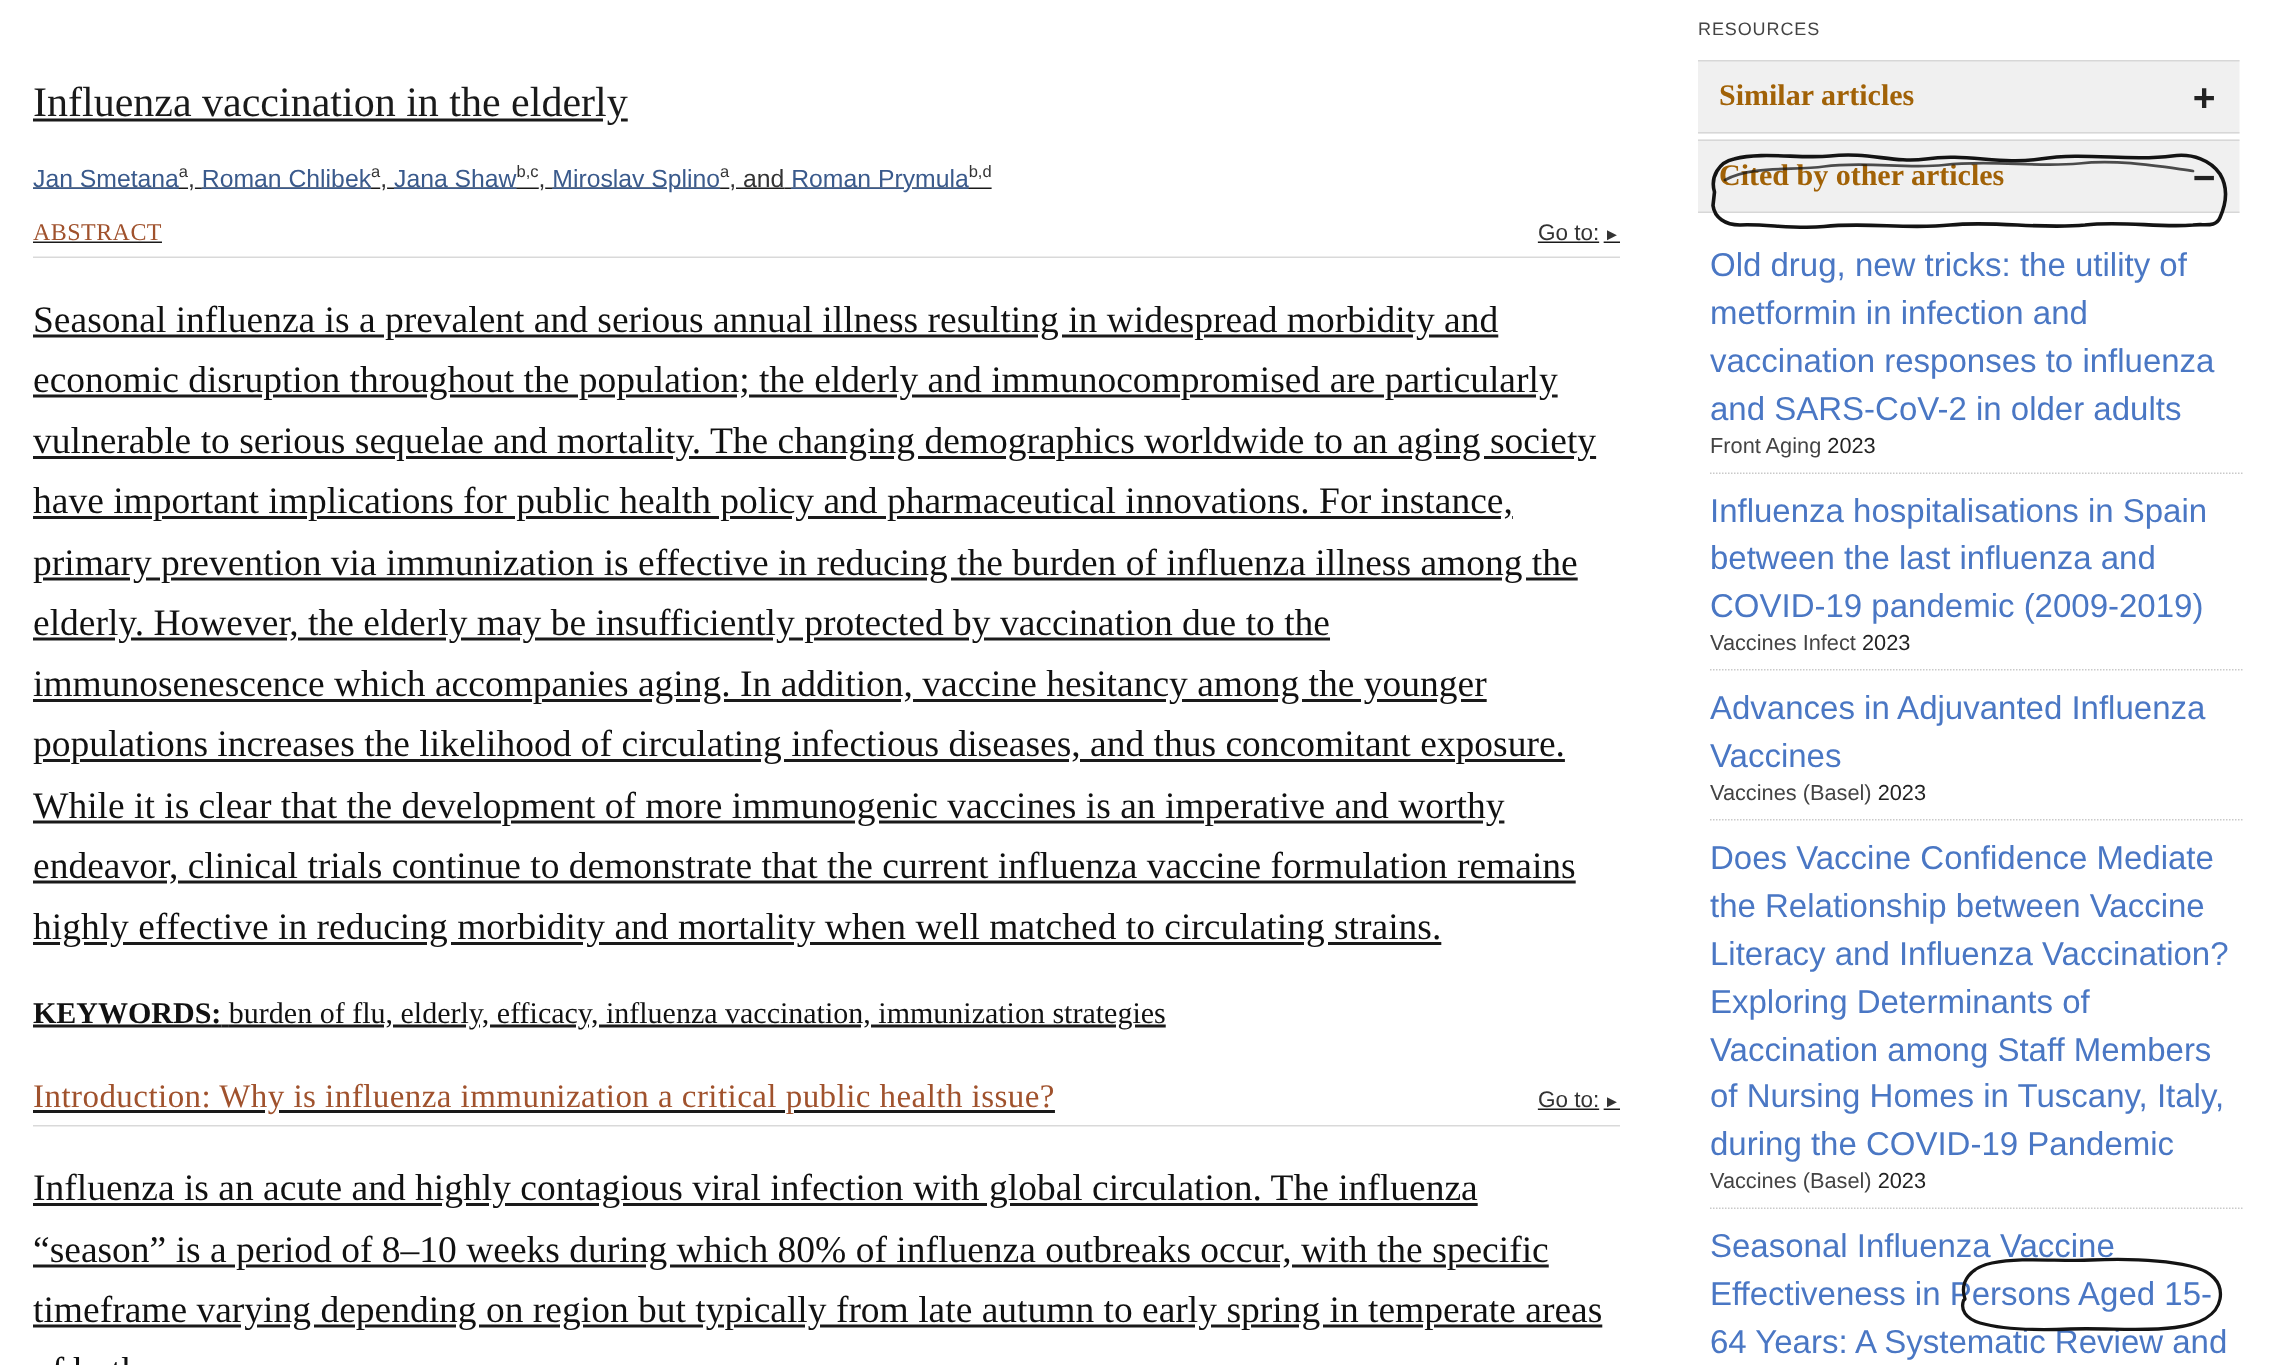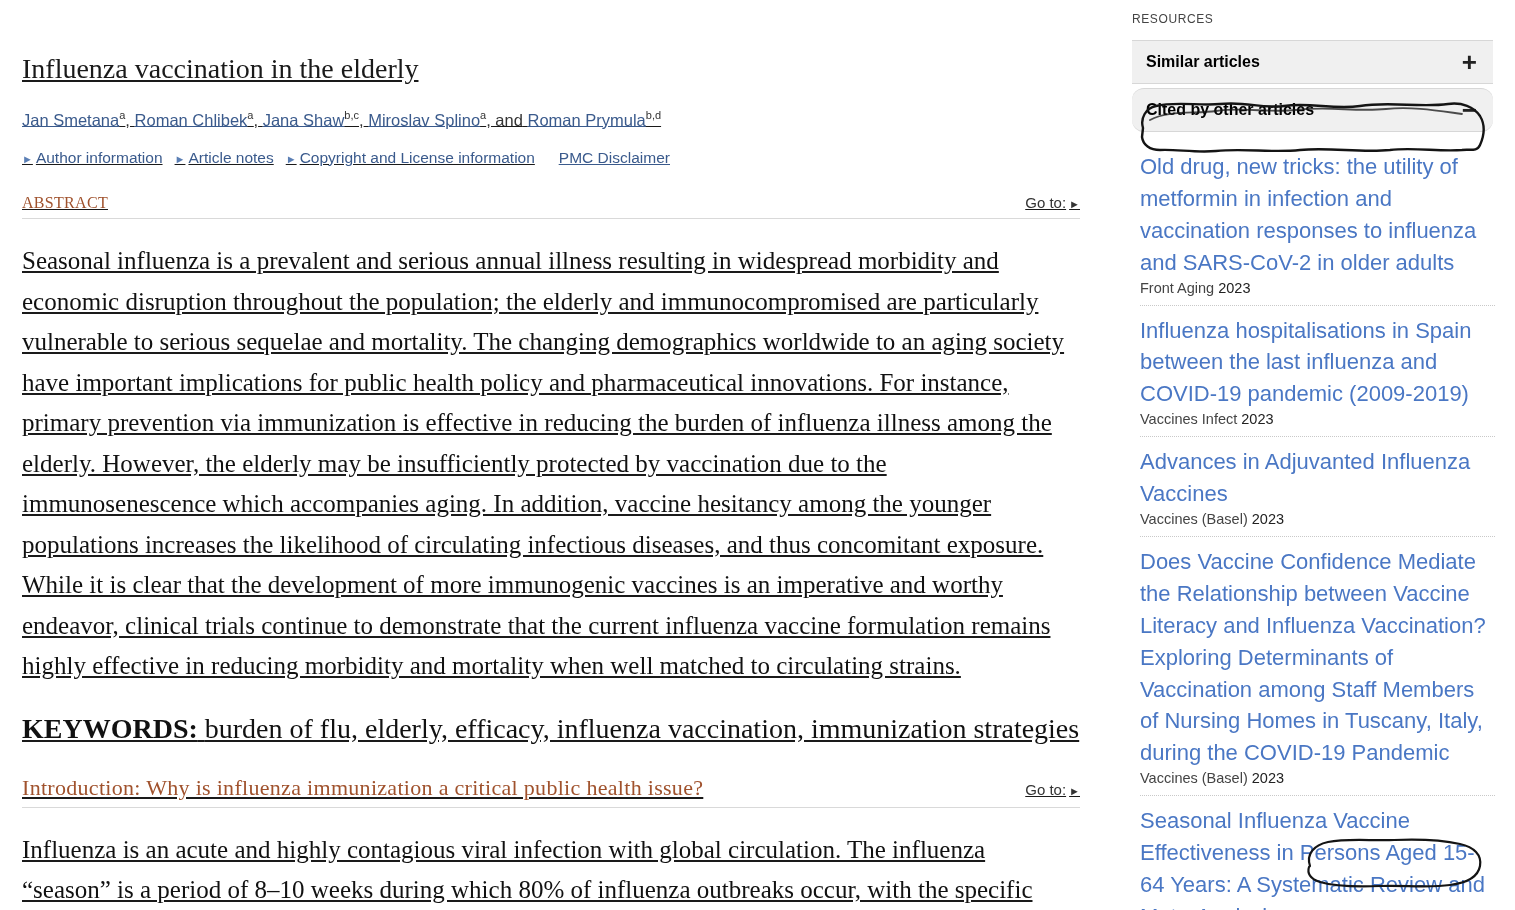--- a/index.html
+++ b/index.html
@@ -113,21 +113,21 @@
   .body-text {
     font-family: "Liberation Serif", serif;
     font-size: 25px;
     line-height: 1.62;
     color: #111;
     text-align: left;
     margin: 0 0 26px 0;
   }
   .keywords {
     font-family: "Liberation Serif", serif;
-    font-size: 28px;
+    font-size: 20px;
     color: #111;
     margin: 0 0 30px 0;
   }
   .keywords b {
     font-weight: bold;
   }
 
   
   .sidebar {
     position: absolute;
@@ -153,26 +153,26 @@
     align-items: center;
     justify-content: space-between;
     background: #f0f0f0;
     border-top: 1px solid #d7d7d7;
     border-bottom: 1px solid #d7d7d7;
     padding: 12px 16px 12px 14px;
     cursor: pointer;
   }
   .acc-header.second {
     margin-top: 4px;
-    border-radius: 12px;
   }
   .acc-title {
-    font-size: 16px;
+    font-size: 20px;
     font-weight: bold;
-    color: #000000;
+    color: #a16207;
+    font-family: Liberation Serif, serif;
   }
   .acc-sign {
     font-size: 26px;
     line-height: 18px;
     font-weight: bold;
     color: #222;
   }
   .cite-list {
     margin: 10px 6px 0 14px;
   }
@@ -235,23 +235,20 @@
     <h1 class="art-title">Influenza vaccination in the elderly</h1>
 
     <div class="authors">
       <a>Jan Smetana</a><sup>a</sup><span class="sep">,</span>
       <a>Roman Chlibek</a><sup>a</sup><span class="sep">,</span>
       <a>Jana Shaw</a><sup>b,c</sup><span class="sep">,</span>
       <a>Miroslav Splino</a><sup>a</sup><span class="sep">, and</span>
       <a>Roman Prymula</a><sup>b,d</sup>
     </div>
 
-    <div class="meta-links">
-      <span class="tri">►</span><span class="ml-item">Author information</span><span class="tri">►</span><span class="ml-item">Article notes</span><span class="tri">►</span><span class="ml-item">Copyright and License information</span><span class="disclaimer">PMC Disclaimer</span>
-    </div>
 
     <div class="sec-head-row">
       <span class="sec-head">ABSTRACT</span>
       <span class="goto"><span>Go to:</span><span class="arrow">►</span></span>
     </div>
 
     <p class="body-text">Seasonal influenza is a prevalent and serious annual illness resulting in widespread morbidity and economic disruption throughout the population; the elderly and immunocompromised are particularly vulnerable to serious sequelae and mortality. The changing demographics worldwide to an aging society have important implications for public health policy and pharmaceutical innovations. For instance, primary prevention via immunization is effective in reducing the burden of influenza illness among the elderly. However, the elderly may be insufficiently protected by vaccination due to the immunosenescence which accompanies aging. In addition, vaccine hesitancy among the younger populations increases the likelihood of circulating infectious diseases, and thus concomitant exposure. While it is clear that the development of more immunogenic vaccines is an imperative and worthy endeavor, clinical trials continue to demonstrate that the current influenza vaccine formulation remains highly effective in reducing morbidity and mortality when well matched to circulating strains.</p>
 
     <p class="keywords"><b>KEYWORDS:</b> <span>burden of flu, elderly, efficacy, influenza vaccination, immunization strategies</span></p>
 

